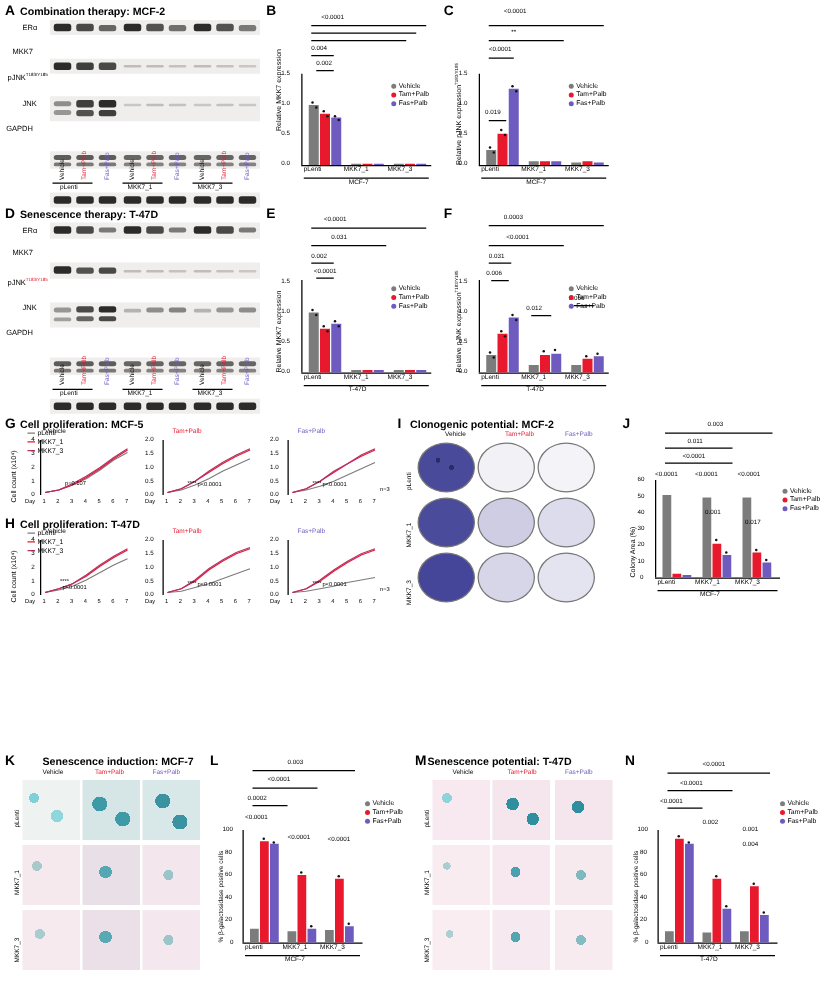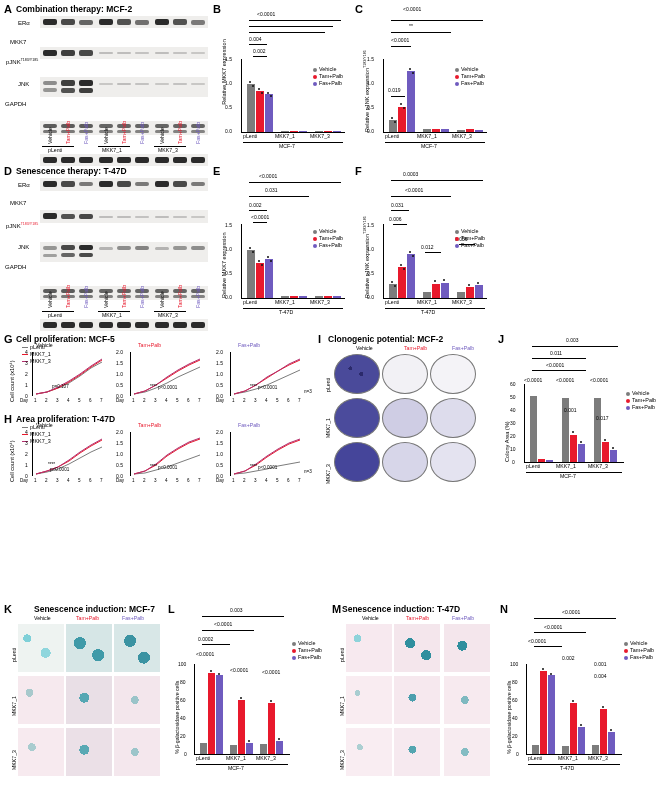--- a/index.html
+++ b/index.html
@@ -512,21 +512,21 @@
       <span class="xxs" style="position:absolute;left:49px;top:54px;">4</span>
       <span class="xxs" style="position:absolute;left:60px;top:54px;">5</span>
       <span class="xxs" style="position:absolute;left:71px;top:54px;">6</span>
       <span class="xxs" style="position:absolute;left:82px;top:54px;">7</span>
       <span class="xxs" style="position:absolute;left:88px;top:45px;">n=3</span>
     </div>
   </div>
 
   <div class="panel" style="left:4px;top:414px;width:310px;height:78px;">
     <span class="plbl" style="position:absolute;left:0;top:0;">H</span>
-    <span class="ttl" style="position:absolute;left:12px;top:0.5px;">Area proliferation: T-47D</span>
+    <span class="ttl" style="position:absolute;left:12px;top:0.5px;">Cell proliferation: T-47D</span>
     <span class="ylab rot" style="position:absolute;left:5px;top:68px;">Cell count (x10⁴)</span>
     <div class="leg" style="left:18px;top:10px;">
       <div><span style="display:inline-block;width:6px;height:1.5px;background:#7c7c7c;vertical-align:middle;margin-right:2px"></span><span>pLenti</span></div>
       <div><span style="display:inline-block;width:6px;height:1.5px;background:#e8192c;vertical-align:middle;margin-right:2px"></span><span>MKK7_1</span></div>
       <div><span style="display:inline-block;width:6px;height:1.5px;background:#b3306e;vertical-align:middle;margin-right:2px"></span><span>MKK7_3</span></div>
     </div>
 
     <div style="position:absolute;left:18px;top:10px;width:86px;height:60px;">
       <span class="xs" style="position:absolute;left:14px;top:-1px;">Vehicle</span>
       <div class="axisline" style="left:10px;top:52px;width:72px;"></div>
@@ -744,21 +744,21 @@
     <span class="xs" style="position:absolute;left:60px;top:162px;">MCF-7</span>
     <div class="leg" style="left:124px;top:36px;">
       <div><span class="legdot" style="background:#7c7c7c"></span><span>Vehicle</span></div>
       <div><span class="legdot" style="background:#e8192c"></span><span>Tam+Palb</span></div>
       <div><span class="legdot" style="background:#6f5bbf"></span><span>Fas+Palb</span></div>
     </div>
   </div>
 
   <div class="panel" style="left:332px;top:604px;width:164px;height:180px;">
     <span class="plbl" style="position:absolute;left:0;top:0;">M</span>
-    <span class="ttl" style="position:absolute;left:10px;top:0.5px;">Senescence induction: T-47D</span>
+    <span class="ttl" style="position:absolute;left:10px;top:0.5px;">Senescence potential: T-47D</span>
     <span class="xs" style="position:absolute;left:30px;top:12px;">Vehicle</span>
     <span class="xs red" style="position:absolute;left:74px;top:12px;">Tam+Palb</span>
     <span class="xs purple" style="position:absolute;left:120px;top:12px;">Fas+Palb</span>
     <span class="xs rot" style="position:absolute;left:8px;top:58px;">pLenti</span>
     <span class="xs rot" style="position:absolute;left:8px;top:112px;">MKK7_1</span>
     <span class="xs rot" style="position:absolute;left:8px;top:166px;">MKK7_3</span>
     <div class="cellimg" style="left:14px;top:20px;width:46px;height:48px;background:radial-gradient(circle at 25% 30%, #8ed3da 0 4px, transparent 4px), #f7e9ef;"></div>
     <div class="cellimg" style="left:62px;top:20px;width:46px;height:48px;background:radial-gradient(circle at 35% 40%, #2f8f9e 0 5px, transparent 5px), radial-gradient(circle at 70% 65%, #2f8f9e 0 5px, transparent 5px), #f4e6ec;"></div>
     <div class="cellimg" style="left:112px;top:20px;width:46px;height:48px;background:radial-gradient(circle at 40% 45%, #2f8f9e 0 5px, transparent 5px), #f4e6ec;"></div>
     <div class="cellimg" style="left:14px;top:72px;width:46px;height:48px;background:radial-gradient(circle at 25% 35%, #a9cdd1 0 3px, transparent 3px), #f9ecf1;"></div>

